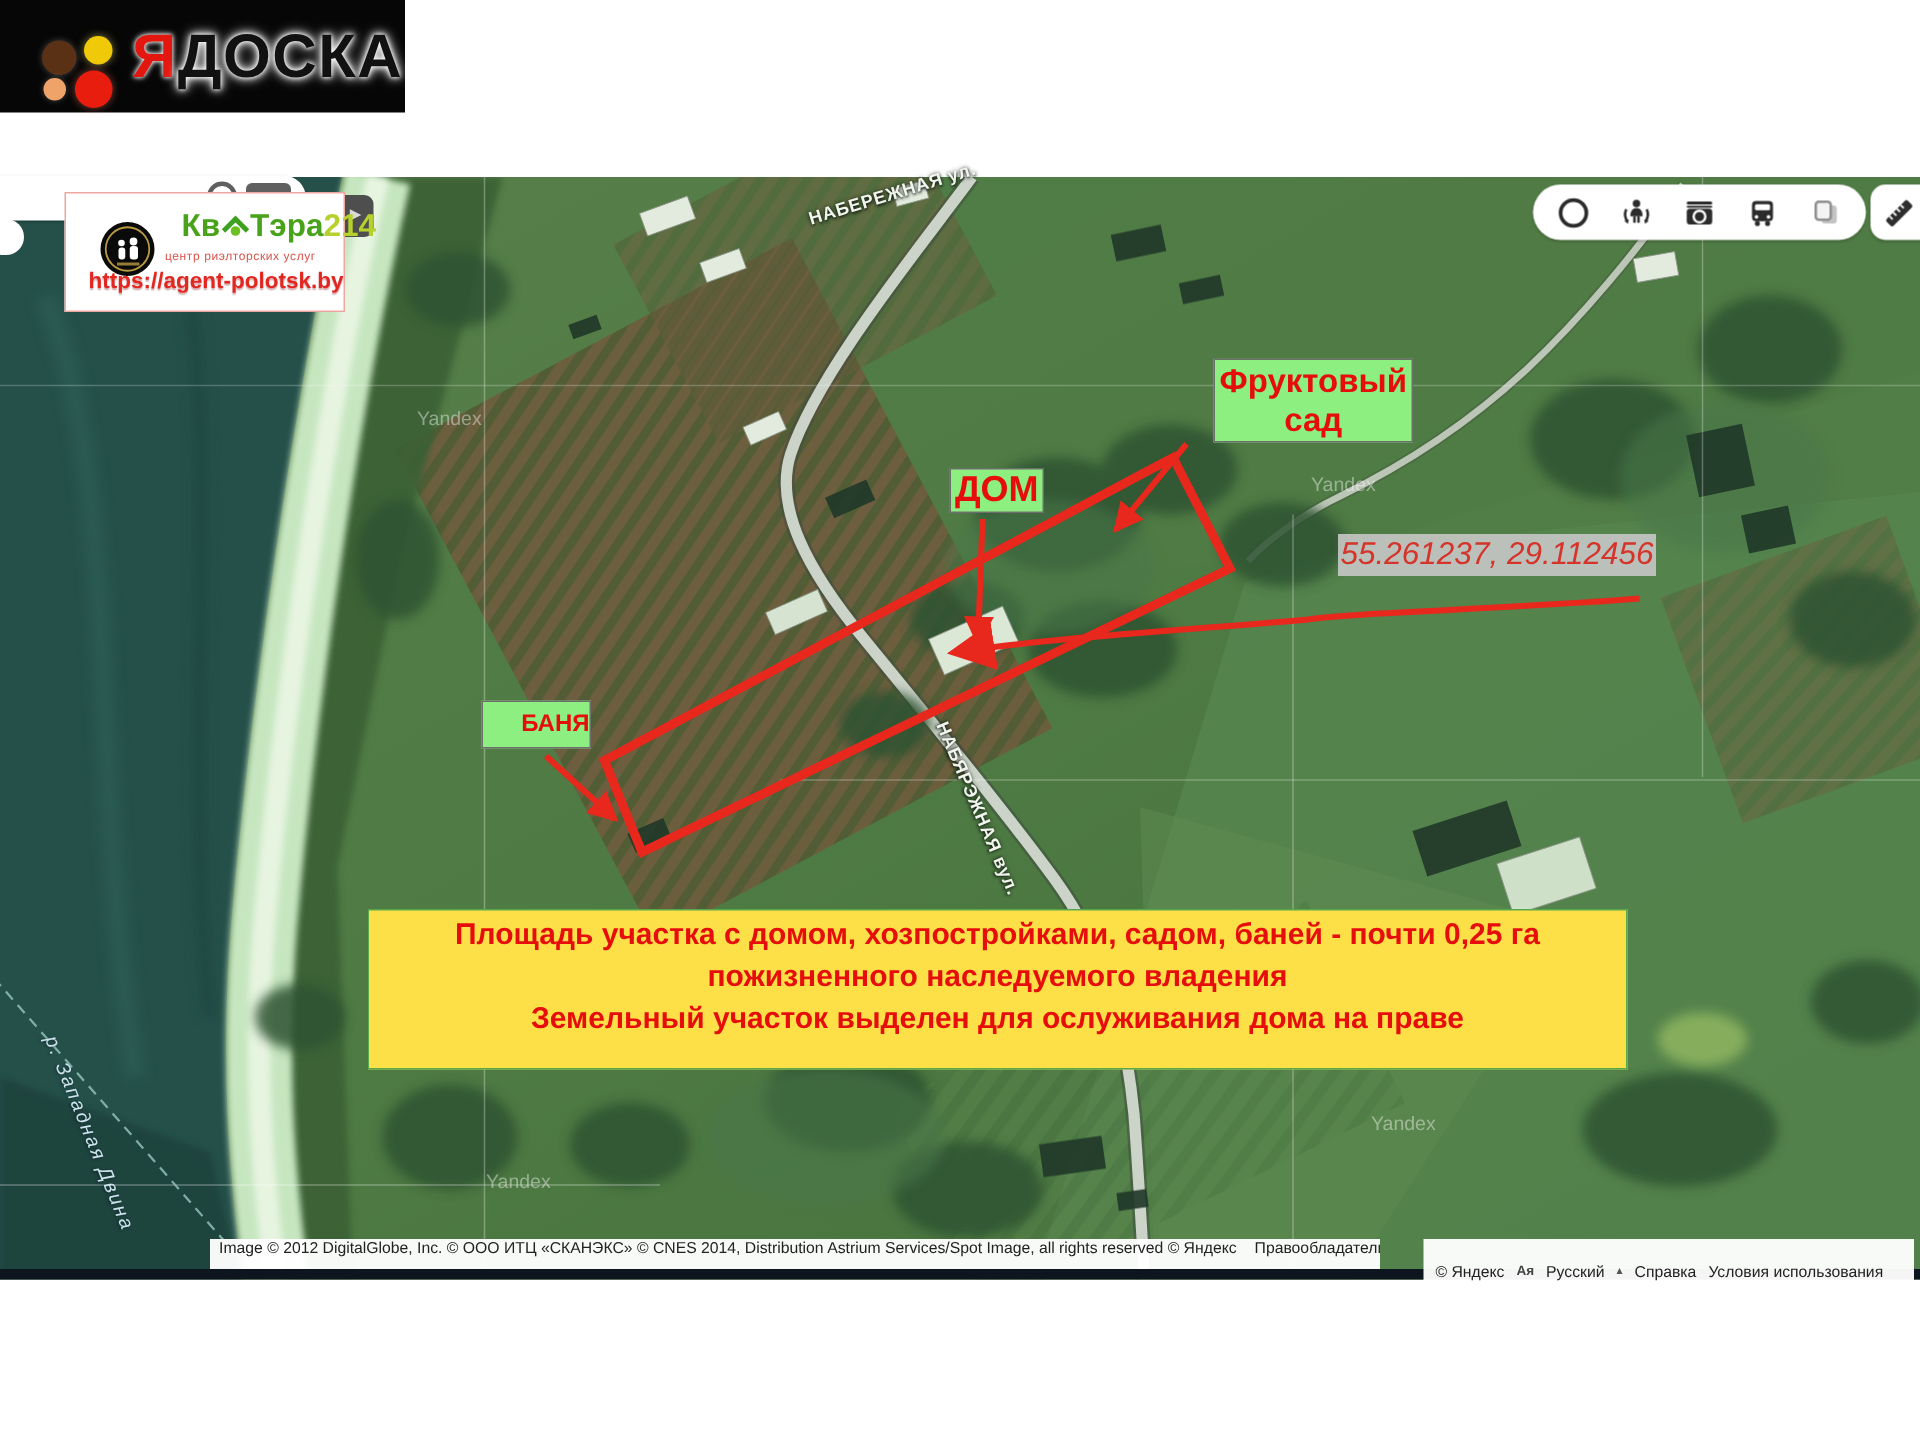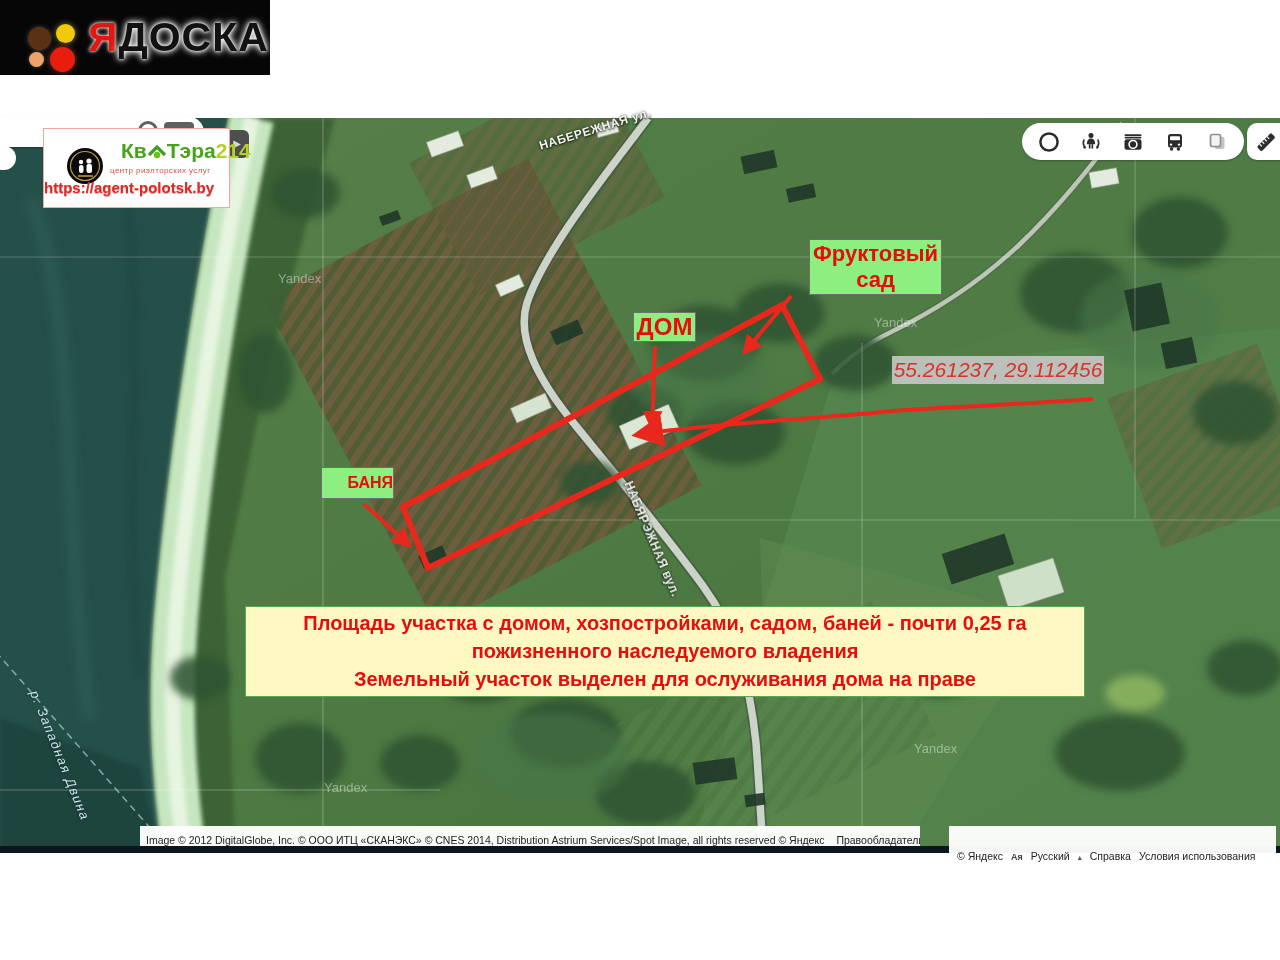--- a/index.html
+++ b/index.html
@@ -20,23 +20,23 @@
   #map svg.terrain{position:absolute;left:0;top:0;}
   
   .green-label{position:absolute;background:#8cef80;border:1px solid #6e6e6e;color:#e60d0d;
                font-weight:bold;text-align:center;z-index:6;line-height:26px;}
   .lbl-orchard{left:776px;top:239px;width:131px;padding:1px 0;font-size:22px;margin-left:33px;}
   .lbl-dom{left:633px;top:312px;width:61px;height:28px;font-size:24px;line-height:28px;}
   .lbl-banya{left:321px;top:467px;width:71px;height:30px;font-size:16px;line-height:30px;text-align:right;}
   .coords-label{position:absolute;left:892px;top:356px;width:212px;height:28px;z-index:6;
                 background:rgba(201,201,201,.88);color:#d5342b;font-size:21px;line-height:28px;
                 text-align:center;font-weight:500;font-style:italic;}
-  .info-box{position:absolute;left:245px;top:606px;width:838px;z-index:6;background:#fef9c3;
+  .info-box{position:absolute;left:245px;top:606px;width:838px;z-index:6;background:#fde047;
             border:1px solid #58a84e;color:#e60d0d;font-weight:bold;font-size:20px;
-            line-height:28px;text-align:center;padding:2px 0 3px 0;}
+            line-height:28px;text-align:center;padding:2px 0 19px 0;}
   
   .street-label{position:absolute;color:#f2f4ee;font-weight:bold;font-size:12px;letter-spacing:.6px;
                 text-shadow:0 1px 2px rgba(15,25,15,.95),0 0 3px rgba(15,25,15,.7);
                 text-align:center;z-index:3;}
   .street-top{left:515px;top:122px;width:160px;transform:rotate(-17deg);}
   .street-road{left:577px;top:532px;width:150px;transform:rotate(67deg);}
   .river-label{position:absolute;left:-20px;top:748px;width:160px;z-index:3;color:#cde4ee;
                font-style:italic;font-size:13px;letter-spacing:1.5px;text-align:center;
                transform:rotate(68deg);text-shadow:0 1px 2px rgba(0,20,30,.6);}
   .yandex-mark{position:absolute;color:rgba(255,255,255,.42);font-size:13px;z-index:2;margin-left:12px;}
@@ -54,34 +54,34 @@
               text-align:center;}
   
   .agency{position:absolute;left:43px;top:128px;width:185px;height:78px;background:#fff;
           border:1px solid #eda6a0;z-index:5;}
   .agency .emblem{position:absolute;left:22px;top:18px;}
   .agency .title{position:absolute;left:77px;top:10px;font-weight:bold;font-size:21px;white-space:nowrap;}
   .agency .t-green{color:#48a31b;}
   .agency .t-num{color:#b6d02c;}
   .agency .house-ico{display:inline-block;vertical-align:-2px;}
   .agency .tagline{position:absolute;left:66px;top:37px;font-size:8px;color:#d9534a;letter-spacing:.4px;}
-  .agency .url{position:absolute;left:0;top:50px;width:100%;text-align:left;font-weight:bold;
+  .agency .url{position:absolute;left:0;top:50px;width:100%;text-align:right;font-weight:bold;
                font-size:15px;color:#e32620;text-shadow:0 1px 1px rgba(120,0,0,.35);}
   
   .controls-pill{position:absolute;left:1022px;top:123px;width:210px;height:37px;background:#fff;
                  border-radius:19px;z-index:4;display:flex;align-items:center;justify-content:space-around;
                  padding:0 6px;box-shadow:0 1px 2px rgba(0,0,0,.25);}
   .ctrl-btn{width:26px;height:26px;display:flex;align-items:center;justify-content:center;cursor:pointer;}
   .ruler-btn{position:absolute;left:1247px;top:123px;width:44px;height:37px;background:#fff;
              border-radius:10px;z-index:4;display:flex;align-items:center;box-shadow:0 1px 2px rgba(0,0,0,.25);
              padding-left:6px;}
   
   .dark-strip{position:absolute;left:0;top:846px;width:1280px;height:7px;background:#0d161f;z-index:3;}
   .footer-bar{position:absolute;top:826px;height:20px;background:rgba(255,255,255,.96);z-index:4;
-              display:flex;align-items:flex-end;font-size:10.5px;color:#222;white-space:nowrap;overflow:hidden;}
+              display:flex;align-items:flex-start;font-size:10.5px;color:#222;white-space:nowrap;overflow:hidden;}
   .footer-left{left:140px;width:768px;padding:0 6px;gap:12px;}
   .footer-right{left:949px;width:311px;padding:16px 8px;gap:8px;}
   .footer-link{cursor:pointer;}
   .lang-ico{font-size:9px;font-weight:bold;color:#444;}
   .lang-caret{font-size:8px;color:#555;}
 </style>
 </head>
 <body>
 
 <div id="canvas">

